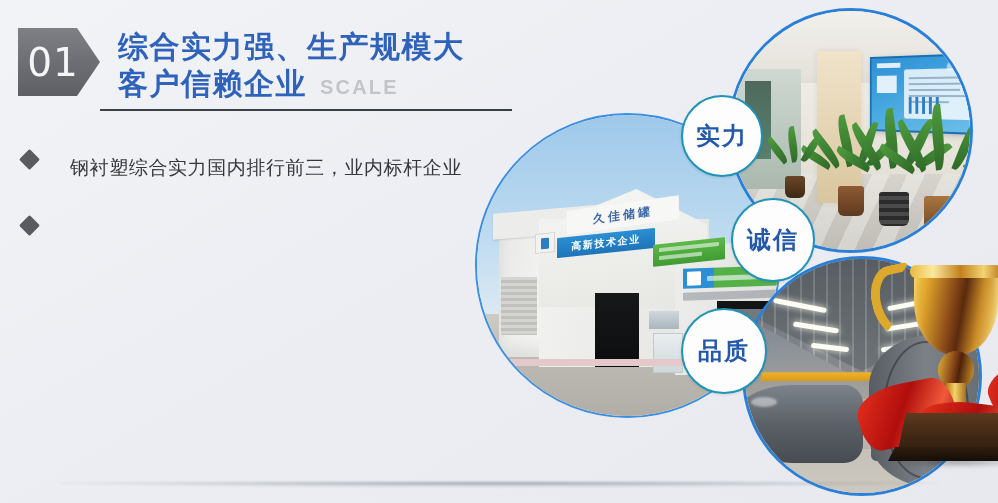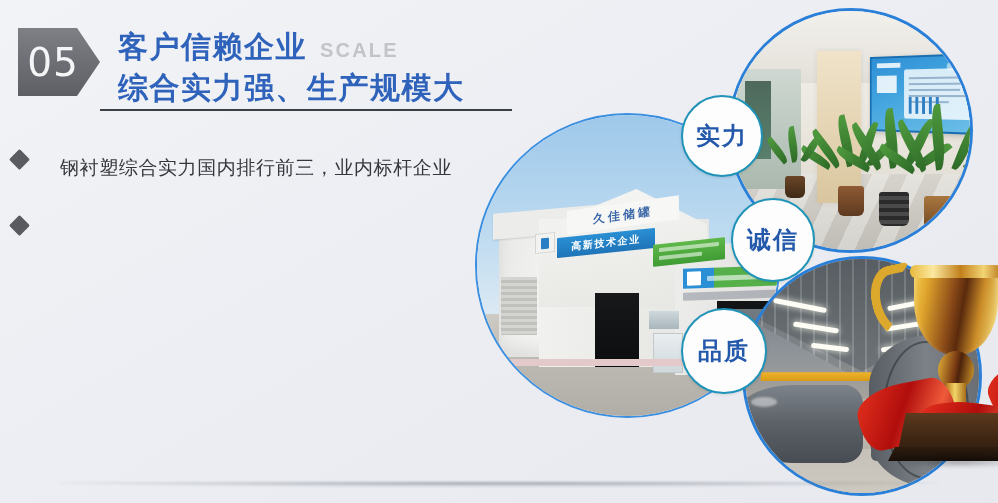--- a/index.html
+++ b/index.html
@@ -47,21 +47,21 @@
   .scale{
     margin-left:13px; font-size:20px; font-weight:700; letter-spacing:2.2px;
     color:#c2c4c8; font-family:"Liberation Sans",sans-serif;
   }
   .rule{
     position:absolute; left:100px; top:109px; width:412px; height:0;
     border-top:2px solid #3b3f46;
   }
 
   
-  .bullets{ position:absolute; left:12px; top:146px; width:500px; }
+  .bullets{ position:absolute; left:22px; top:146px; width:500px; }
   .bullet{ display:flex; align-items:flex-start; margin-bottom:24px; }
   .dia{
     width:15px; height:15px; flex:0 0 15px; margin-top:6px;
     background:#595b61; transform:rotate(45deg) scale(.99);
     border-radius:1.5px;
   }
   .btxt{
     margin-left:33px;
     font-family:"DejaVu Sans","Liberation Sans",sans-serif;
     font-size:19px; line-height:42px; color:#35373c; letter-spacing:.6px;
@@ -297,28 +297,28 @@
 </style>
 </head>
 <body>
 
 <div id="stage">
 
   <div class="left">
 
     <div class="head">
       <div class="numtag">
-        <span>05</span>
+        <span>01</span>
       </div>
       <div class="titleblock">
+        <div class="t-line">综合实力强、生产规模大</div>
         <div class="t-line second">
           <span>客户信赖企业</span>
           <span class="scale">SCALE</span>
         </div>
-        <div class="t-line">综合实力强、生产规模大</div>
       </div>
     </div>
 
     <div class="rule"></div>
 
     <div class="bullets">
       <div class="bullet">
         <div class="dia"></div>
         <div class="btxt">钢衬塑综合实力国内排行前三，业内标杆企业</div>
       </div>

